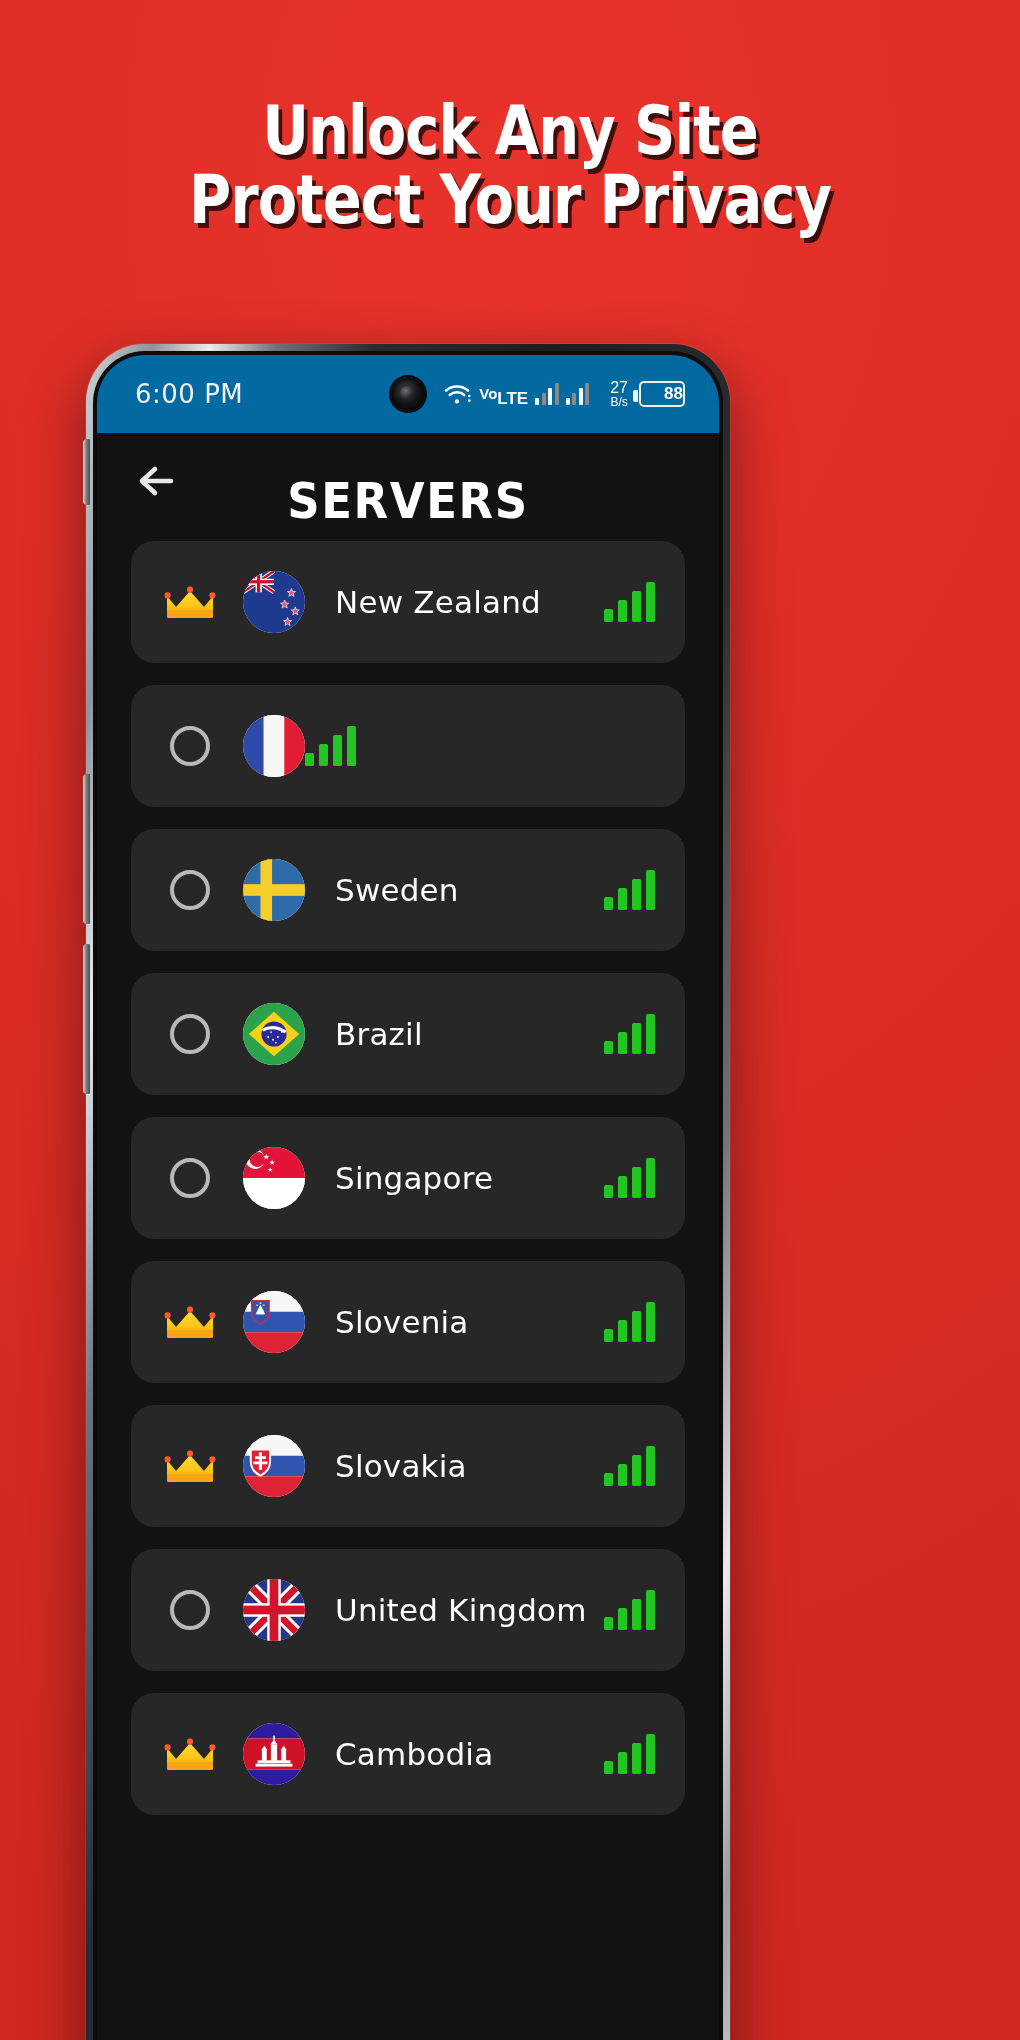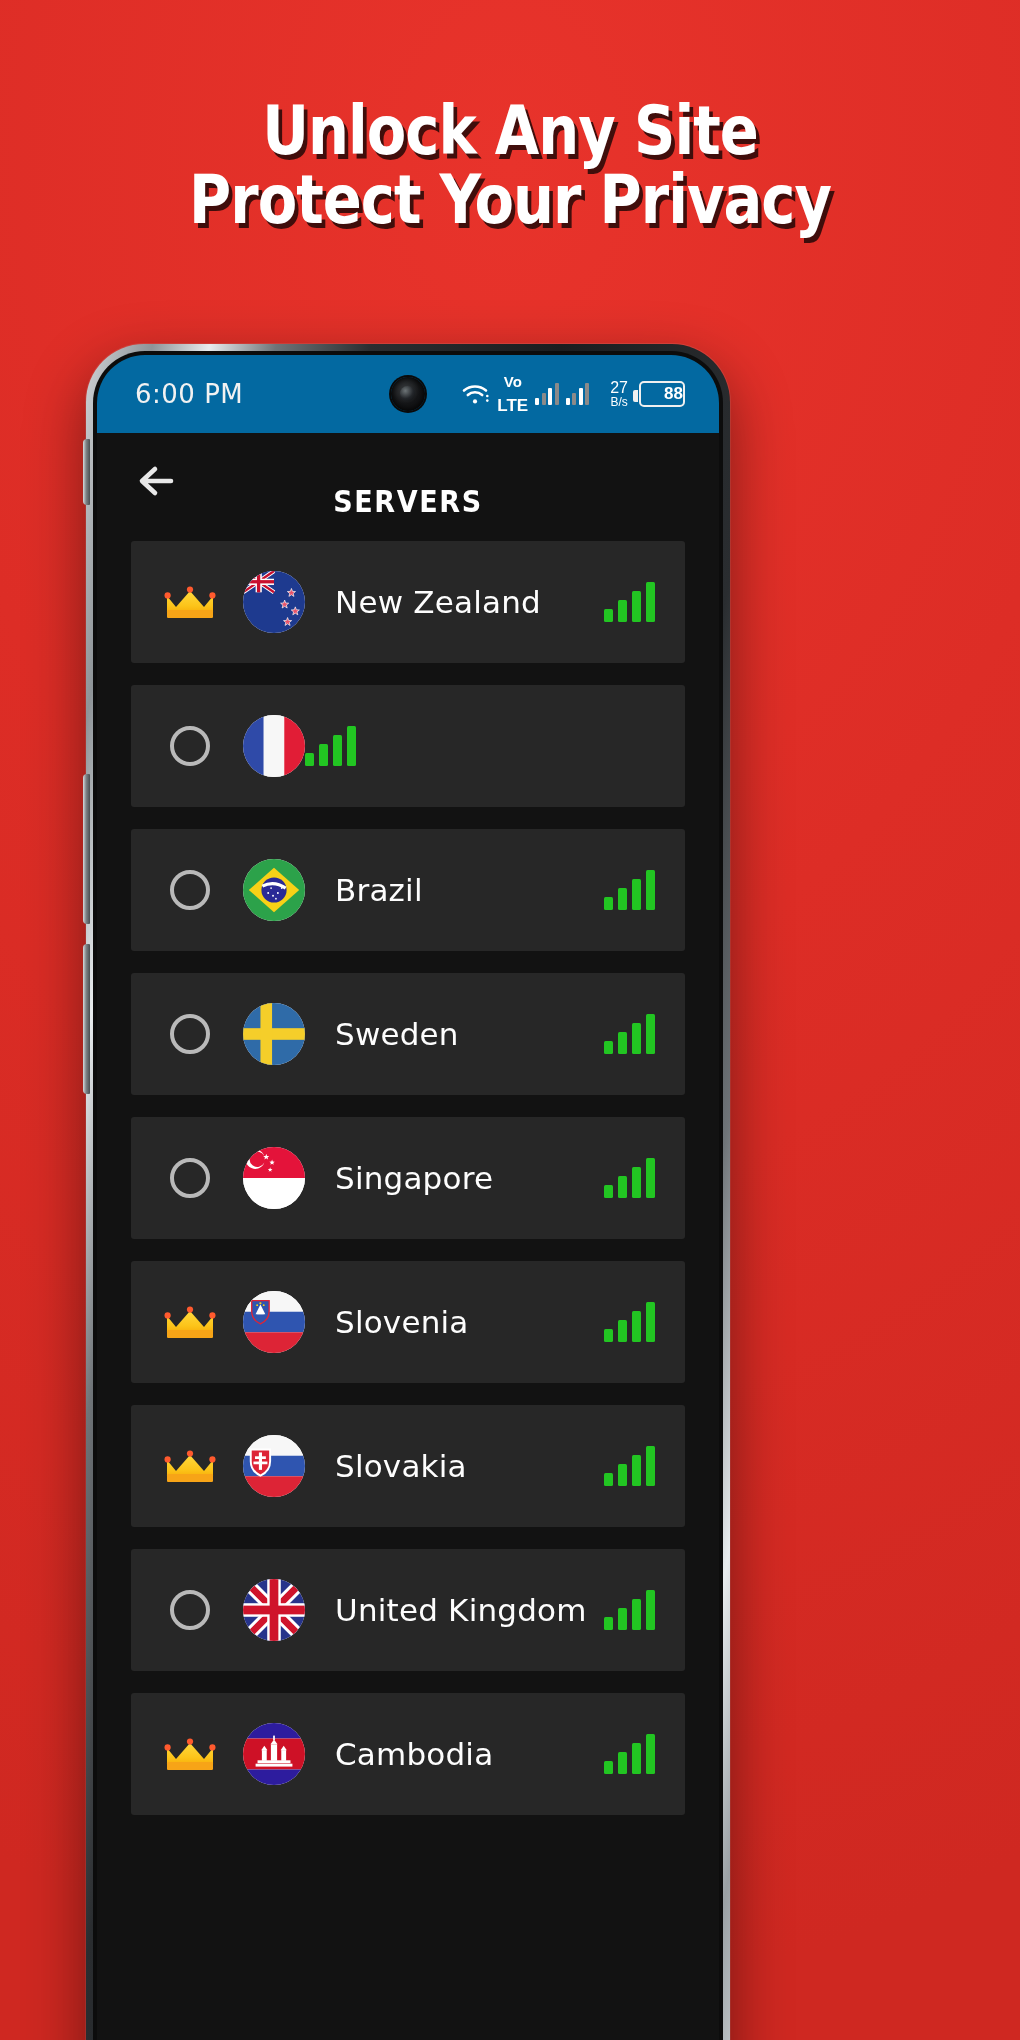--- a/index.html
+++ b/index.html
@@ -84,21 +84,21 @@
   }
   .punchhole::after{
     content:""; position:absolute; left:9px; top:9px;
     width:15px; height:15px; border-radius:50%;
     background:radial-gradient(circle at 36% 32%, #6d7477 0%, #23262a 55%, #0b0c0d 100%);
   }
   .sb-right { display:flex; align-items:center; gap:7px; }
 
   .ico-wifi { width:28px; height:22px; position:relative; }
   .volte {
-    display:flex; flex-direction:column; align-items:center; justify-content:center;
+    display:flex; flex-direction:row; align-items:center; justify-content:center;
     line-height:0.92; color:#fff;
     font-family:"Liberation Sans Narrow","Liberation Sans",sans-serif; font-weight:bold;
   }
   .volte .v1 { font-size:15px; }
   .volte .v2 { font-size:17px;margin-top:9px; }
 
   .bars { display:flex; align-items:flex-end; gap:2.5px; height:22px; }
   .bars i { width:4px; background:#fff; border-radius:1px; display:block; }
   .bars i.s1{height:7px;} .bars i.s2{height:12px;} .bars i.s3{height:17px;} .bars i.s4{height:22px;}
   .bars.dim i.off { background:#8a8a8a; }
@@ -124,29 +124,29 @@
   
   .appbar {
     height:96px; display:flex; align-items:center; padding:0 34px;
     position:relative; background:#121212;
   }
   .back-arrow { width:52px; height:52px; position:relative; cursor:pointer; }
   .back-arrow svg { width:100%; height:100%; display:block; }
   .appbar-title {
     position:absolute; left:0; right:0; text-align:center;
     font-family:"Liberation Sans Narrow","DejaVu Sans Condensed","Liberation Sans", sans-serif;
-    font-weight:bold; font-size:30px; letter-spacing:1.6px; color:#ffffff;
+    font-weight:bold; font-size:50px; letter-spacing:1.6px; color:#ffffff;
     pointer-events:none;
     margin-top:40px;
   }
 
   
   .list { padding:12px 34px 0 34px; }
   .row {
-    height:122px; background:#272727; border-radius:3px;
+    height:122px; background:#272727; border-radius:23px;
     display:flex; align-items:center; margin-bottom:22px;
     padding:0 30px 0 28px; cursor:pointer;
   }
   .lead { width:62px; display:flex; align-items:center; justify-content:center; flex:0 0 62px; }
   .radio {
     width:40px; height:40px; border-radius:50%;
     border:4px solid #b9b9b9; background:transparent;
   }
   .crown { width:54px; height:38px; display:block; }
 
@@ -305,54 +305,54 @@
               <i></i>
               <i></i>
   </span>
 </div>
           <div class="row">
             <span class="lead">
   <span class="radio"></span>
 </span>
             <span class="flag">
               <svg viewBox="0 0 64 64">
+                <rect width="64" height="64" fill="#2f6ba8"></rect>
+                <rect x="0" y="26" width="64" height="12" fill="#f5ce2a"></rect>
+                <rect x="18" y="0" width="12" height="64" fill="#f5ce2a"></rect>
+              </svg>
+            </span>
+            <span class="cname">Sweden</span>
+  <span class="sig">
+    <i></i>
+              <i></i>
+              <i></i>
+              <i></i>
+  </span>
+</div>
+          <div class="row">
+            <span class="lead">
+  <span class="radio"></span>
+</span>
+            <span class="flag">
+              <svg viewBox="0 0 64 64">
                 <rect width="64" height="64" fill="#2ca24a"></rect>
                 <path d="M32 9 L58 32 L32 55 L6 32 Z" fill="#f7d117"></path>
                 <circle cx="32" cy="32" r="13" fill="#2a2a96"></circle>
                 <path d="M20 28 Q32 22 44 30" stroke="#fff" stroke-width="3.4" fill="none"></path>
                 <g fill="#fff">
                   <circle cx="26" cy="35" r="1"></circle>
                   <circle cx="31" cy="38" r="1"></circle>
                   <circle cx="36" cy="35" r="1"></circle>
                   <circle cx="40" cy="30" r="1"></circle>
                   <circle cx="29" cy="30" r="0.9"></circle>
                   <circle cx="34" cy="41" r="0.9"></circle>
                 </g>
               </svg>
             </span>
             <span class="cname">Brazil</span>
-  <span class="sig">
-    <i></i>
-              <i></i>
-              <i></i>
-              <i></i>
-  </span>
-</div>
-          <div class="row">
-            <span class="lead">
-  <span class="radio"></span>
-</span>
-            <span class="flag">
-              <svg viewBox="0 0 64 64">
-                <rect width="64" height="64" fill="#2f6ba8"></rect>
-                <rect x="0" y="26" width="64" height="12" fill="#f5ce2a"></rect>
-                <rect x="18" y="0" width="12" height="64" fill="#f5ce2a"></rect>
-              </svg>
-            </span>
-            <span class="cname">Sweden</span>
   <span class="sig">
     <i></i>
               <i></i>
               <i></i>
               <i></i>
   </span>
 </div>
           <div class="row">
             <span class="lead">
   <span class="radio"></span>

